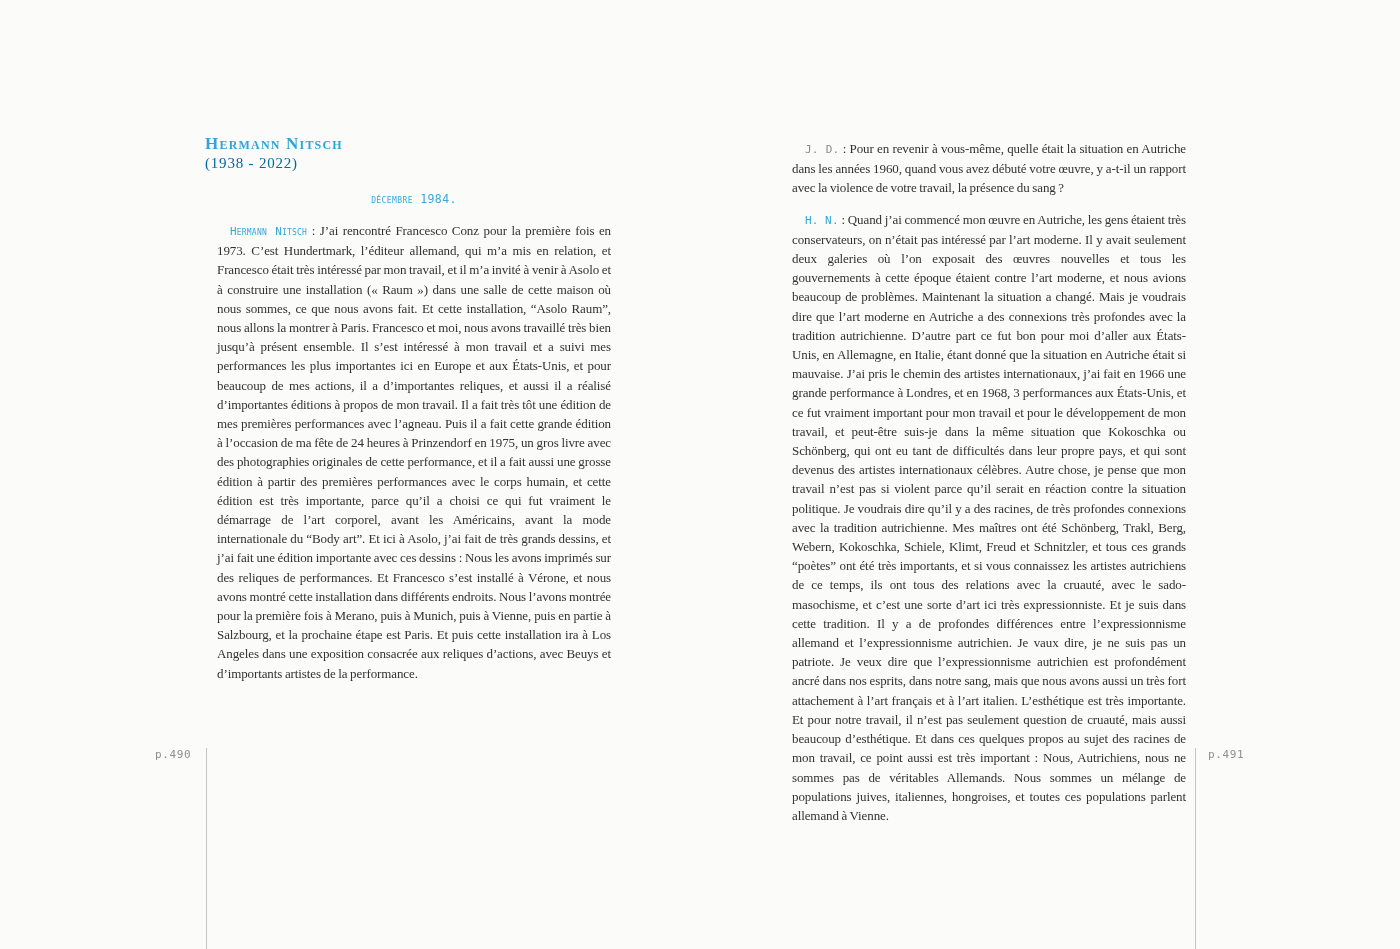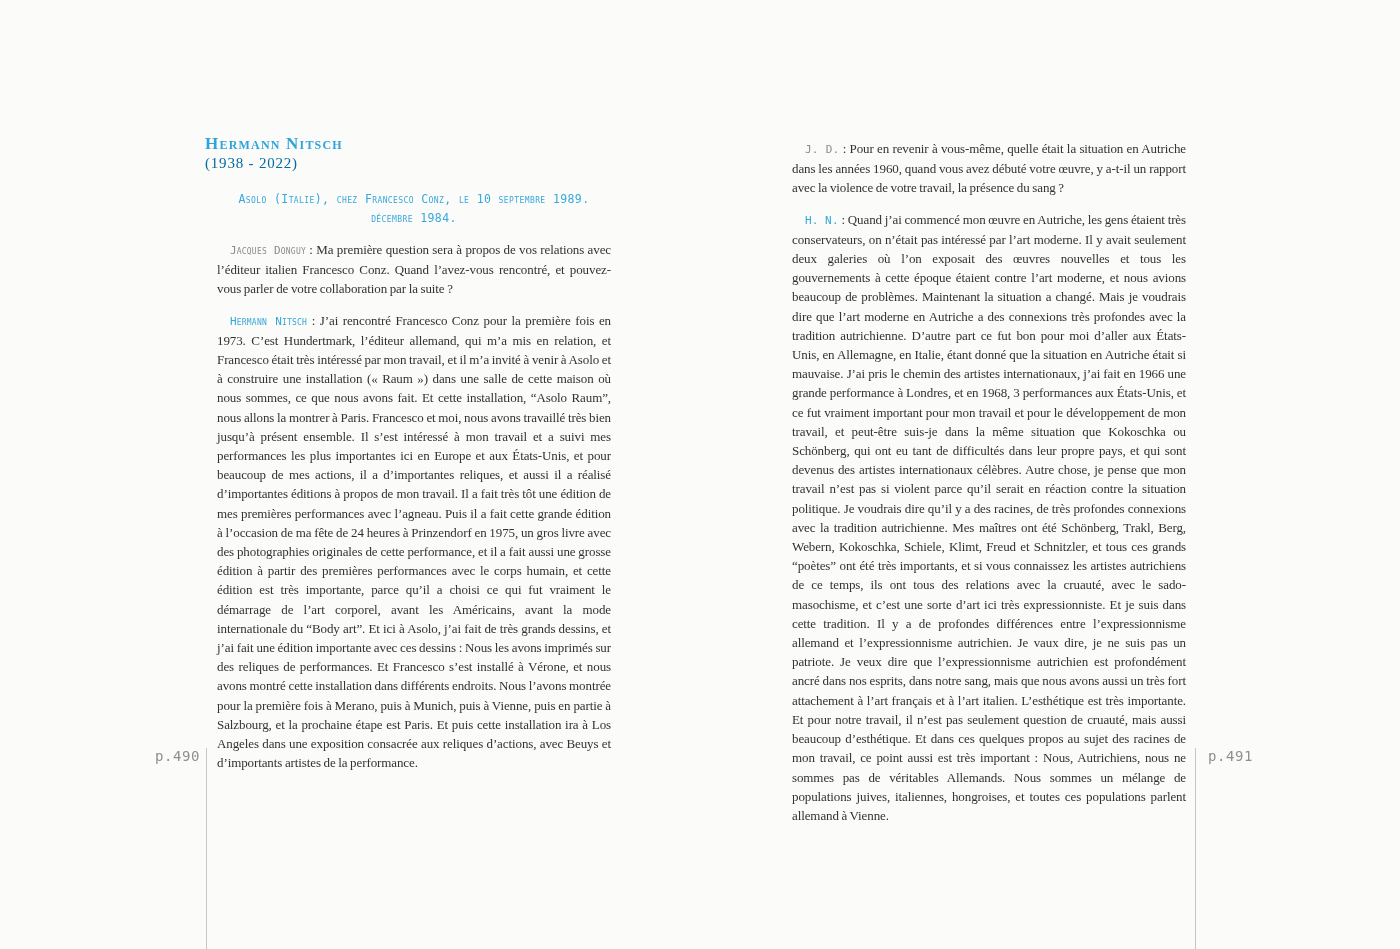--- a/index.html
+++ b/index.html
@@ -20,44 +20,42 @@
 
   .bodytext{margin-top:11px;color:#323232;font-size:13px;line-height:19.2px;
             text-align:justify;letter-spacing:-0.1px;word-spacing:-0.5px;}
   .bodytext p{margin:12px;text-indent:13px;}
   .speaker{font-family:"DejaVu Sans Mono",monospace;font-variant-caps:small-caps;
            font-size:11px;letter-spacing:0.2px;}
   .speaker.gray{color:#8b8b8b;}
   .speaker.cyan{color:#35a7db;}
 
   .pagenum{position:absolute;top:748px;font-family:"DejaVu Sans Mono",monospace;
-           font-size:14px;color:#8f8f8f;letter-spacing:0.6px;}
+           font-size:11px;color:#8f8f8f;letter-spacing:0.6px;}
   .pagenum-left{left:155px;}
   .pagenum-right{left:1208px;}
 
   .fold-rule{position:absolute;top:748px;width:1px;height:201px;background:#c6c6c4;}
   .fold-rule-left{left:206px;}
   .fold-rule-right{left:1195px;}
 </style>
 </head>
 <body>
 
 <div id="canvas">
 
   <div class="page page-left">
     <h1 class="title">Hermann Nitsch</h1>
     <div class="dates">(1938 - 2022)</div>
 
     <div class="venue">
-      <div>Asolo (Italie), chez Francesco Conz, le 10 septembre 1989.</div>
       <div>décembre 1984.</div>
     </div>
 
     <div class="bodytext">
-      <p><span class="speaker gray">Jacques Donguy</span><span> : Ma première question sera à propos de vos relations avec l’éditeur italien Francesco Conz. Quand l’avez-vous rencontré, et pouvez-vous parler de votre collaboration par la suite ?</span></p>
       <p><span class="speaker cyan">Hermann Nitsch</span><span> : J’ai rencontré Francesco Conz pour la première fois en 1973. C’est Hundertmark, l’éditeur allemand, qui m’a mis en relation, et Francesco était très intéressé par mon travail, et il m’a invité à venir à Asolo et à construire une installation (« Raum ») dans une salle de cette maison où nous sommes, ce que nous avons fait. Et cette installation, “Asolo Raum”, nous allons la montrer à Paris. Francesco et moi, nous avons travaillé très bien jusqu’à présent ensemble. Il s’est intéressé à mon travail et a suivi mes performances les plus importantes ici en Europe et aux États-Unis, et pour beaucoup de mes actions, il a d’importantes reliques, et aussi il a réalisé d’importantes éditions à propos de mon travail. Il a fait très tôt une édition de mes premières performances avec l’agneau. Puis il a fait cette grande édition à l’occasion de ma fête de 24 heures à Prinzendorf en 1975, un gros livre avec des photographies originales de cette performance, et il a fait aussi une grosse édition à partir des premières performances avec le corps humain, et cette édition est très importante, parce qu’il a choisi ce qui fut vraiment le démarrage de l’art corporel, avant les Américains, avant la mode internationale du “Body art”. Et ici à Asolo, j’ai fait de très grands dessins, et j’ai fait une édition importante avec ces dessins : Nous les avons imprimés sur des reliques de performances. Et Francesco s’est installé à Vérone, et nous avons montré cette installation dans différents endroits. Nous l’avons montrée pour la première fois à Merano, puis à Munich, puis à Vienne, puis en partie à Salzbourg, et la prochaine étape est Paris. Et puis cette installation ira à Los Angeles dans une exposition consacrée aux reliques d’actions, avec Beuys et d’importants artistes de la performance.</span></p>
     </div>
   </div>
 
   <div class="page page-right">
     <div class="bodytext" style="margin-top:0;">
       <p><span class="speaker gray">J. D.</span><span> : Pour en revenir à vous-même, quelle était la situation en Autriche dans les années 1960, quand vous avez débuté votre œuvre, y a-t-il un rapport avec la violence de votre travail, la présence du sang ?</span></p>
       <p><span class="speaker cyan">H. N.</span><span> : Quand j’ai commencé mon œuvre en Autriche, les gens étaient très conservateurs, on n’était pas intéressé par l’art moderne. Il y avait seulement deux galeries où l’on exposait des œuvres nouvelles et tous les gouvernements à cette époque étaient contre l’art moderne, et nous avions beaucoup de problèmes. Maintenant la situation a changé. Mais je voudrais dire que l’art moderne en Autriche a des connexions très profondes avec la tradition autrichienne. D’autre part ce fut bon pour moi d’aller aux États-Unis, en Allemagne, en Italie, étant donné que la situation en Autriche était si mauvaise. J’ai pris le chemin des artistes internationaux, j’ai fait en 1966 une grande performance à Londres, et en 1968, 3 performances aux États-Unis, et ce fut vraiment important pour mon travail et pour le développement de mon travail, et peut-être suis-je dans la même situation que Kokoschka ou Schönberg, qui ont eu tant de difficultés dans leur propre pays, et qui sont devenus des artistes internationaux célèbres. Autre chose, je pense que mon travail n’est pas si violent parce qu’il serait en réaction contre la situation politique. Je voudrais dire qu’il y a des racines, de très profondes connexions avec la tradition autrichienne. Mes maîtres ont été Schönberg, Trakl, Berg, Webern, Kokoschka, Schiele, Klimt, Freud et Schnitzler, et tous ces grands “poètes” ont été très importants, et si vous connaissez les artistes autrichiens de ce temps, ils ont tous des relations avec la cruauté, avec le sado-masochisme, et c’est une sorte d’art ici très expressionniste. Et je suis dans cette tradition. Il y a de profondes différences entre l’expressionnisme allemand et l’expressionnisme autrichien. Je vaux dire, je ne suis pas un patriote. Je veux dire que l’expressionnisme autrichien est profondément ancré dans nos esprits, dans notre sang, mais que nous avons aussi un très fort attachement à l’art français et à l’art italien. L’esthétique est très importante. Et pour notre travail, il n’est pas seulement question de cruauté, mais aussi beaucoup d’esthétique. Et dans ces quelques propos au sujet des racines de mon travail, ce point aussi est très important : Nous, Autrichiens, nous ne sommes pas de véritables Allemands. Nous sommes un mélange de populations juives, italiennes, hongroises, et toutes ces populations parlent allemand à Vienne.</span></p>
     </div>
   </div>

